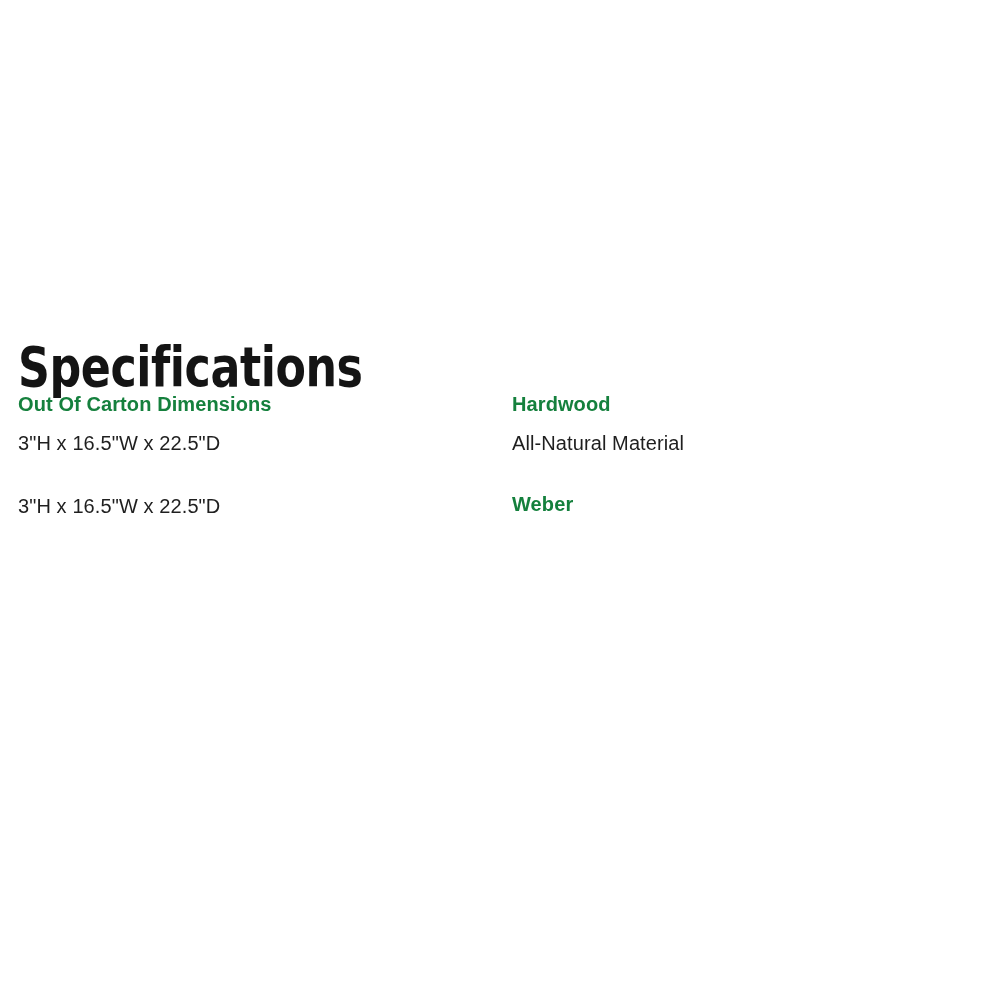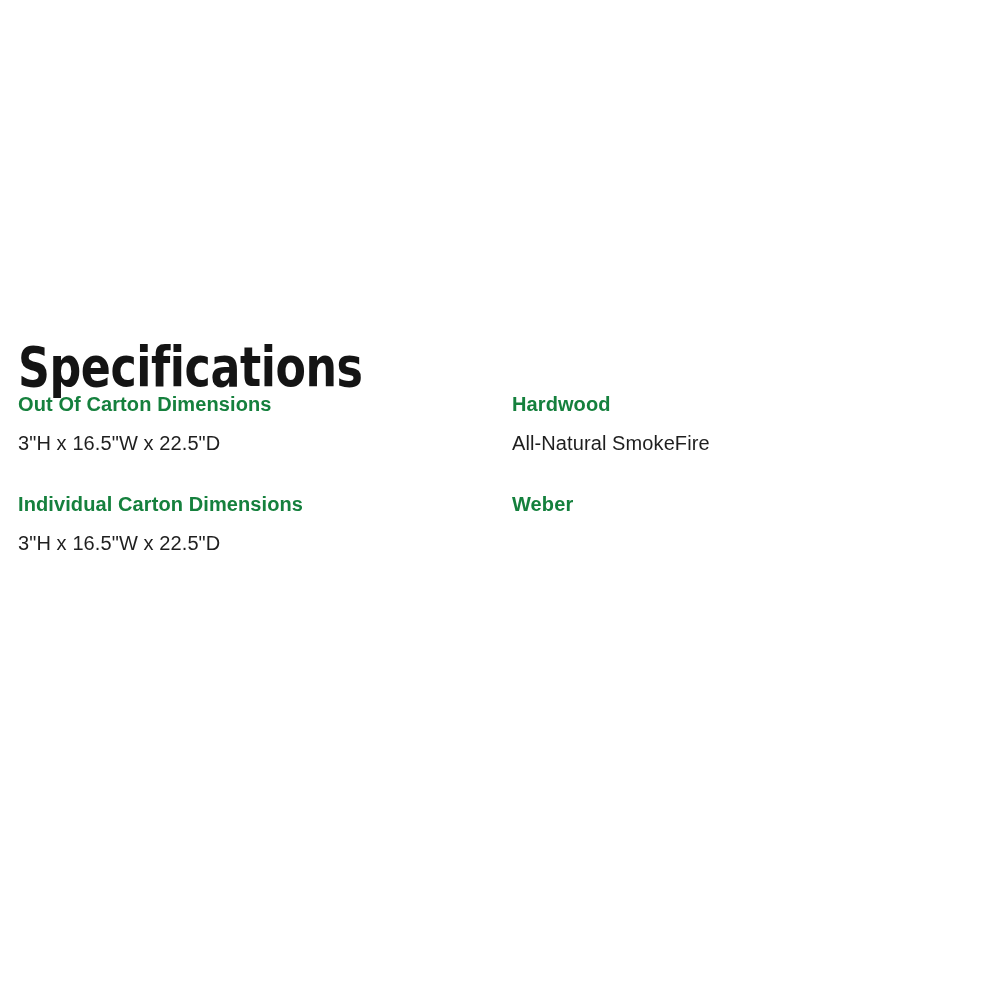--- a/index.html
+++ b/index.html
@@ -84,25 +84,24 @@
 
   <div class="spec-grid">
 
     <div class="spec-cell left">
       <div class="spec-label">Out Of Carton Dimensions</div>
       <div class="spec-value">3"H x 16.5"W x 22.5"D</div>
     </div>
 
     <div class="spec-cell right">
       <div class="spec-label">Hardwood</div>
-      <div class="spec-value">All-Natural SmokeFire</div>
+      <div class="spec-value">All-Natural Material</div>
     </div>
 
     <div class="spec-cell left">
-      <div class="spec-label">Individual Carton Dimensions</div>
       <div class="spec-value">3"H x 16.5"W x 22.5"D</div>
     </div>
 
     <div class="spec-cell right">
       <div class="spec-label">Weber</div>
     </div>
 
   </div>
 </div>
 

